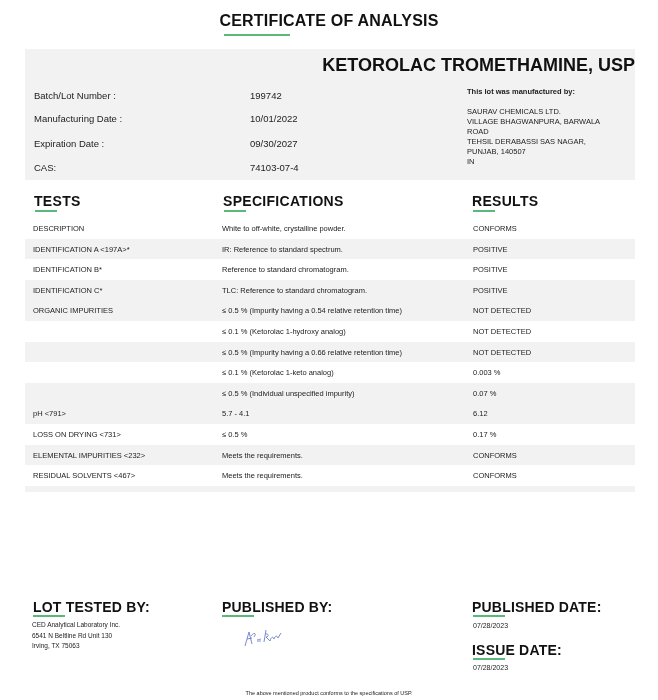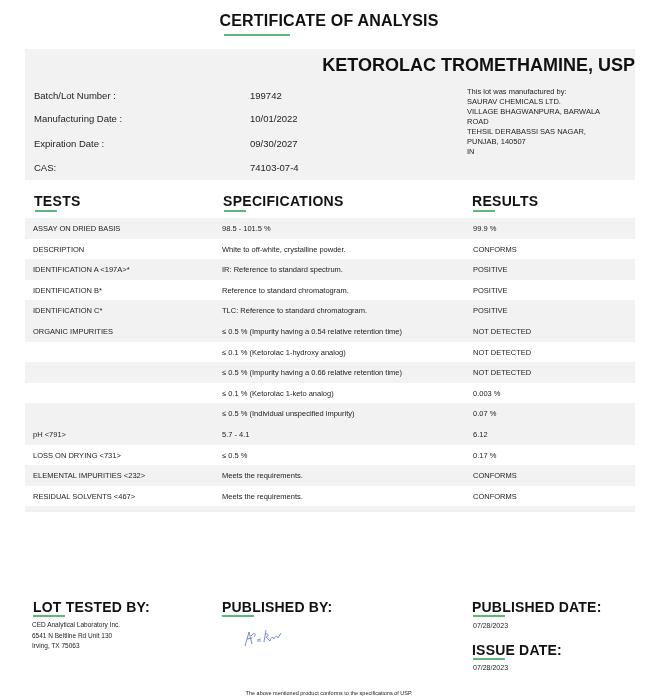--- a/index.html
+++ b/index.html
@@ -10,21 +10,21 @@
     .doc-title-underline { position: absolute; top: 34px; left: 224px; width: 66px; height: 2px; background: #5cb87a; }
 
     .product-band { position: absolute; top: 49px; left: 25px; width: 610px; height: 32px; background: #f2f2f2; text-align: right; font-size: 18px; font-weight: bold; line-height: 32px; color: #111; }
 
     .info-panel { position: absolute; top: 81px; left: 25px; width: 610px; height: 99px; background: #f2f2f2; }
     .info-row { position: absolute; left: 9px; font-size: 9.5px; color: #222; }
     .info-row .label { position: absolute; left: 0; white-space: nowrap; }
     .info-row .value { position: absolute; left: 196px; white-space: nowrap; margin-left: 20px; }
 
     .mfg { position: absolute; left: 442px; top: 6px; font-size: 7.5px; color: #222; line-height: 10px; }
-    .mfg .mfg-title { font-weight: normal; display: block; }
+    .mfg .mfg-title { font-weight: bold; margin-bottom: 10px; display: block; }
     .mfg .mfg-line { display: block; }
 
     .col-head { position: absolute; top: 193px; font-size: 14px; font-weight: bold; color: #111; letter-spacing: 0.3px; }
     .col-underline { position: absolute; top: 210px; width: 22px; height: 2px; background: #5cb87a; }
 
     .table { position: absolute; top: 218px; left: 25px; width: 610px; }
     .row { position: relative; height: 20.6px; font-size: 7.5px; color: #222; }
     .row.shaded { background: #f2f2f2; }
     .row .c-test { position: absolute; left: 8px; top: 6px; white-space: nowrap; }
     .row .c-spec { position: absolute; left: 197px; top: 6px; white-space: nowrap; }
@@ -79,25 +79,20 @@
 </div>
 
 <div class="col-head" style="left:34px">TESTS</div>
 <div class="col-underline" style="left:35px"></div>
 <div class="col-head" style="left:223px">SPECIFICATIONS</div>
 <div class="col-underline" style="left:224px"></div>
 <div class="col-head" style="left:472px">RESULTS</div>
 <div class="col-underline" style="left:473px"></div>
 
 <div class="table">
-  <div class="row shaded">
-    <span class="c-test">ASSAY ON DRIED BASIS</span>
-    <span class="c-spec">98.5 - 101.5 %</span>
-    <span class="c-res">99.9 %</span>
-  </div>
   <div class="row">
     <span class="c-test">DESCRIPTION</span>
     <span class="c-spec">White to off-white, crystalline powder.</span>
     <span class="c-res">CONFORMS</span>
   </div>
   <div class="row shaded">
     <span class="c-test">IDENTIFICATION A &lt;197A&gt;*</span>
     <span class="c-spec">IR: Reference to standard spectrum.</span>
     <span class="c-res">POSITIVE</span>
   </div>

